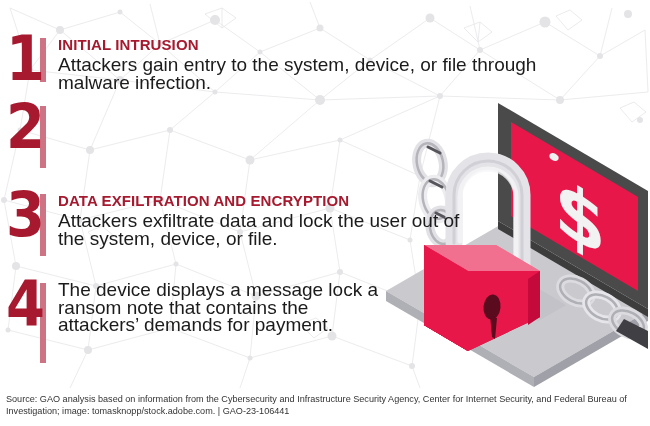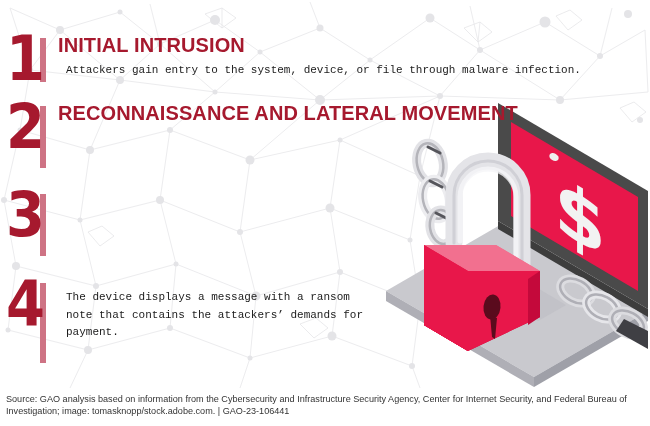--- a/index.html
+++ b/index.html
@@ -76,32 +76,31 @@
     background: #CE7384;
     margin-right: 12px;
     margin-top: 2px;
   }
   .step-body {
     flex: 1 1 auto;
   }
   .step-title {
     color: #A6192E;
     font-weight: bold;
-    font-size: 20px;
+    font-size: 15px;
     line-height: 18px;
     letter-spacing: 0.1px;
     margin: 0 0 2px 0;
     white-space: nowrap;
   }
   .step-desc {
     color: #1b1b1b;
-    font-size: 11px;
+    font-size: 19px;
     line-height: 17.5px;
-    margin: 8px;
-    font-family: Liberation Mono, monospace;
+    margin: 0;
   }
 
   
   #step-1 { left: 6px;  top: 36px;  width: 590px; }
   #step-1 .step-bar { height: 44px; }
   #step-2 { left: 6px;  top: 104px; width: 480px; }
   #step-2 .step-bar { height: 62px; }
   #step-3 { left: 6px;  top: 192px; width: 470px; }
   #step-3 .step-bar { height: 62px; }
   #step-4 { left: 6px;  top: 281px; width: 380px; }
@@ -322,34 +321,37 @@
       <div class="step-body">
         <p class="step-title">INITIAL INTRUSION</p>
         <p class="step-desc">Attackers gain entry to the system, device, or file through malware infection.</p>
       </div>
     </div>
 
     <div class="step" id="step-2">
       <div class="step-num">2</div>
       <div class="step-bar"></div>
       <div class="step-body">
-        <p class="step-title">RECONNAISSANCE AND LATERAL MOVEMENT</p>
       </div>
     </div>
 
     <div class="step" id="step-3">
       <div class="step-num">3</div>
       <div class="step-bar"></div>
+      <div class="step-body">
+        <p class="step-title">DATA EXFILTRATION AND ENCRYPTION</p>
+        <p class="step-desc">Attackers exfiltrate data and lock the user out of the system, device, or file.</p>
+      </div>
     </div>
 
     <div class="step" id="step-4">
       <div class="step-num">4</div>
       <div class="step-bar"></div>
       <div class="step-body">
-        <p class="step-desc">The device displays a message with a ransom note that contains the attackers’ demands for payment.</p>
+        <p class="step-desc">The device displays a message lock a ransom note that contains the attackers’ demands for payment.</p>
       </div>
     </div>
 
   </div>
 
   <div id="footer">
     <p id="footer-text">Source: GAO analysis based on information from the Cybersecurity and Infrastructure Security Agency, Center for Internet Security, and Federal Bureau of Investigation; image: tomasknopp/stock.adobe.com.  |  GAO-23-106441</p>
   </div>
 
 </div>

